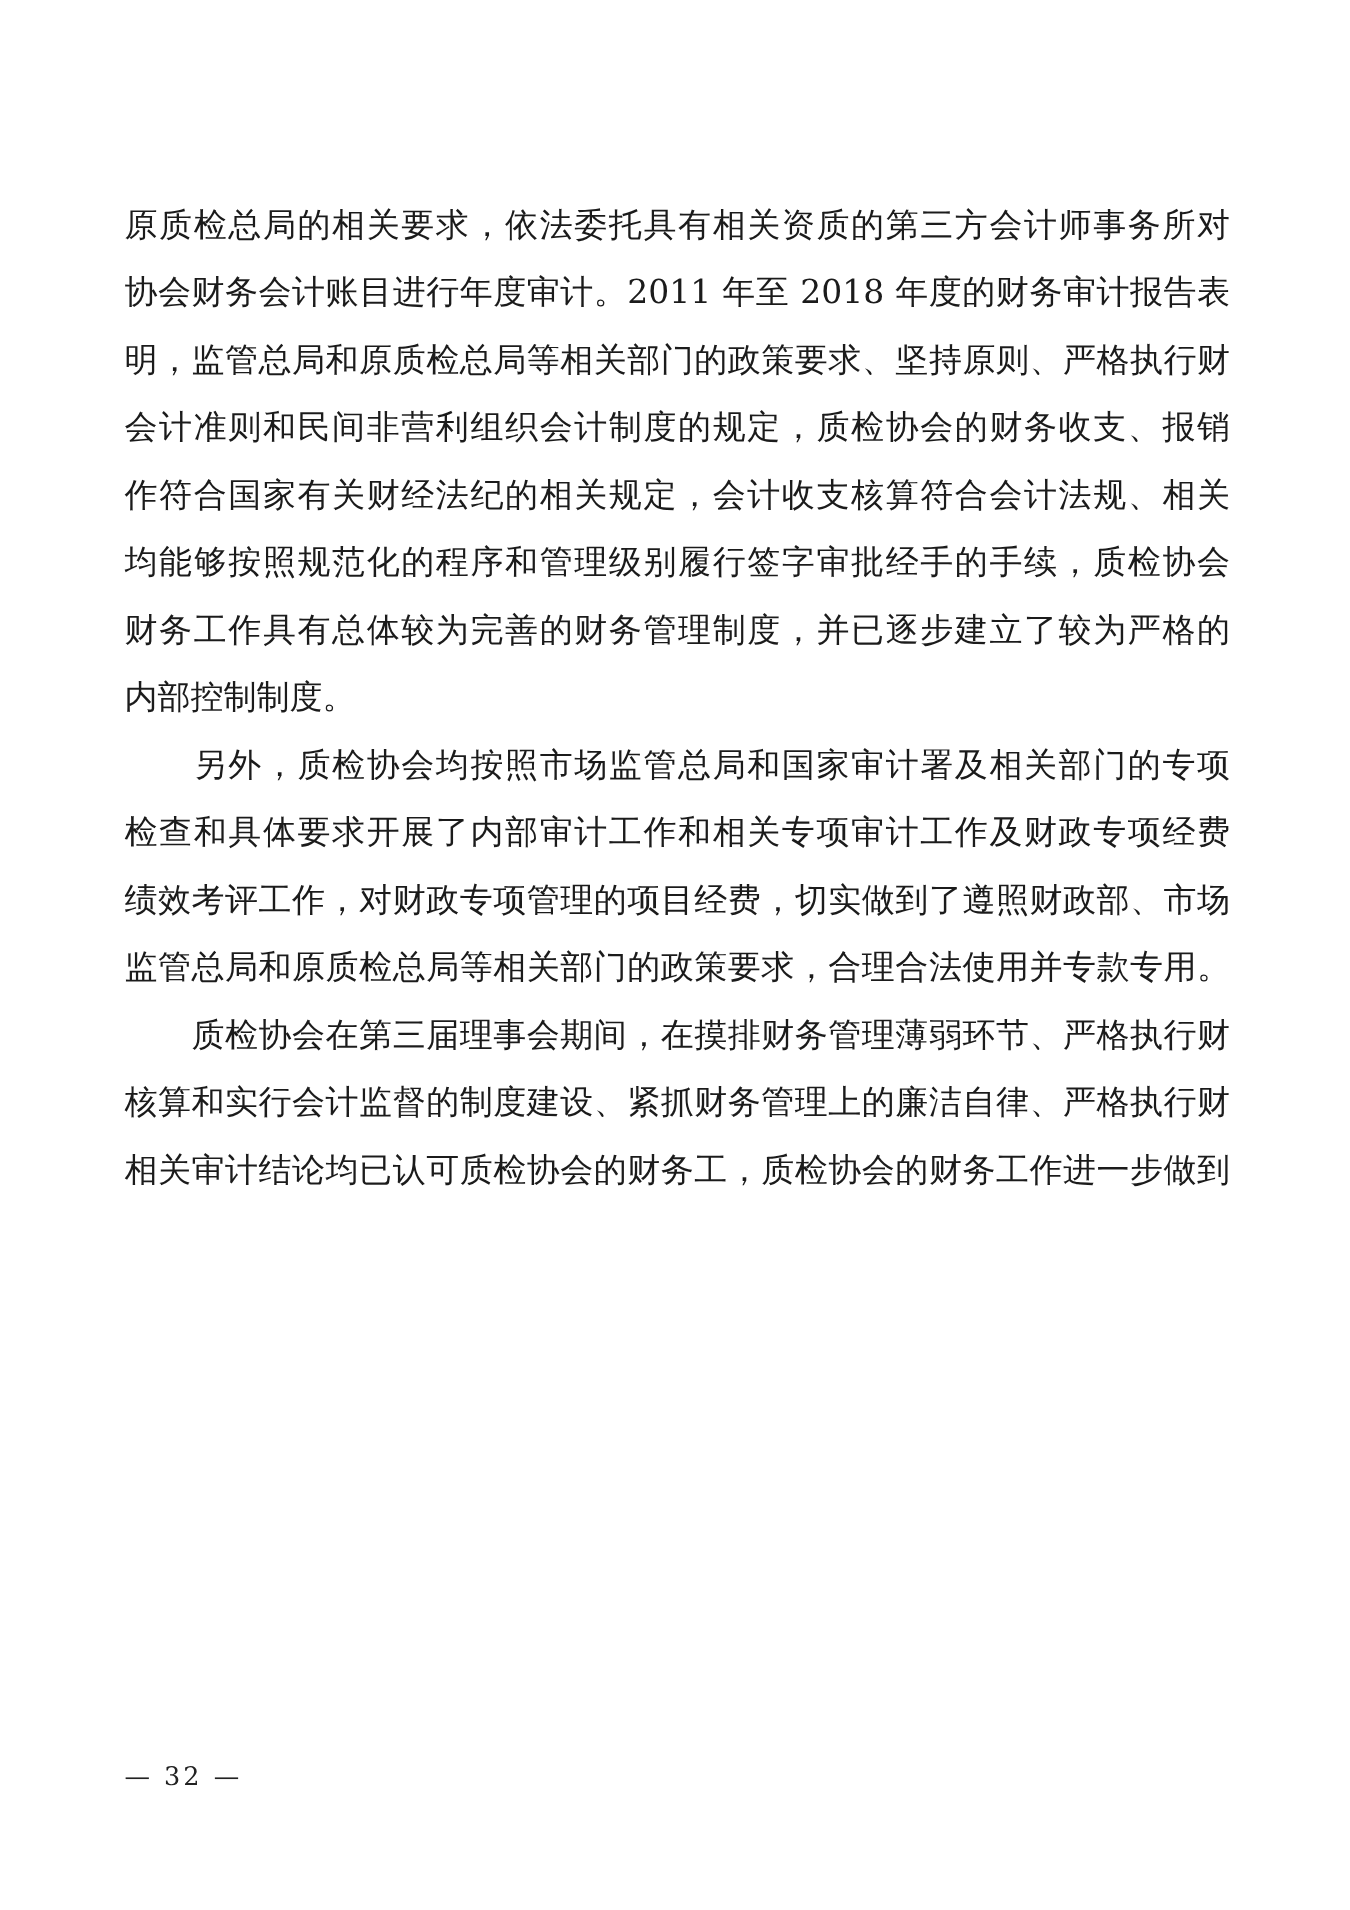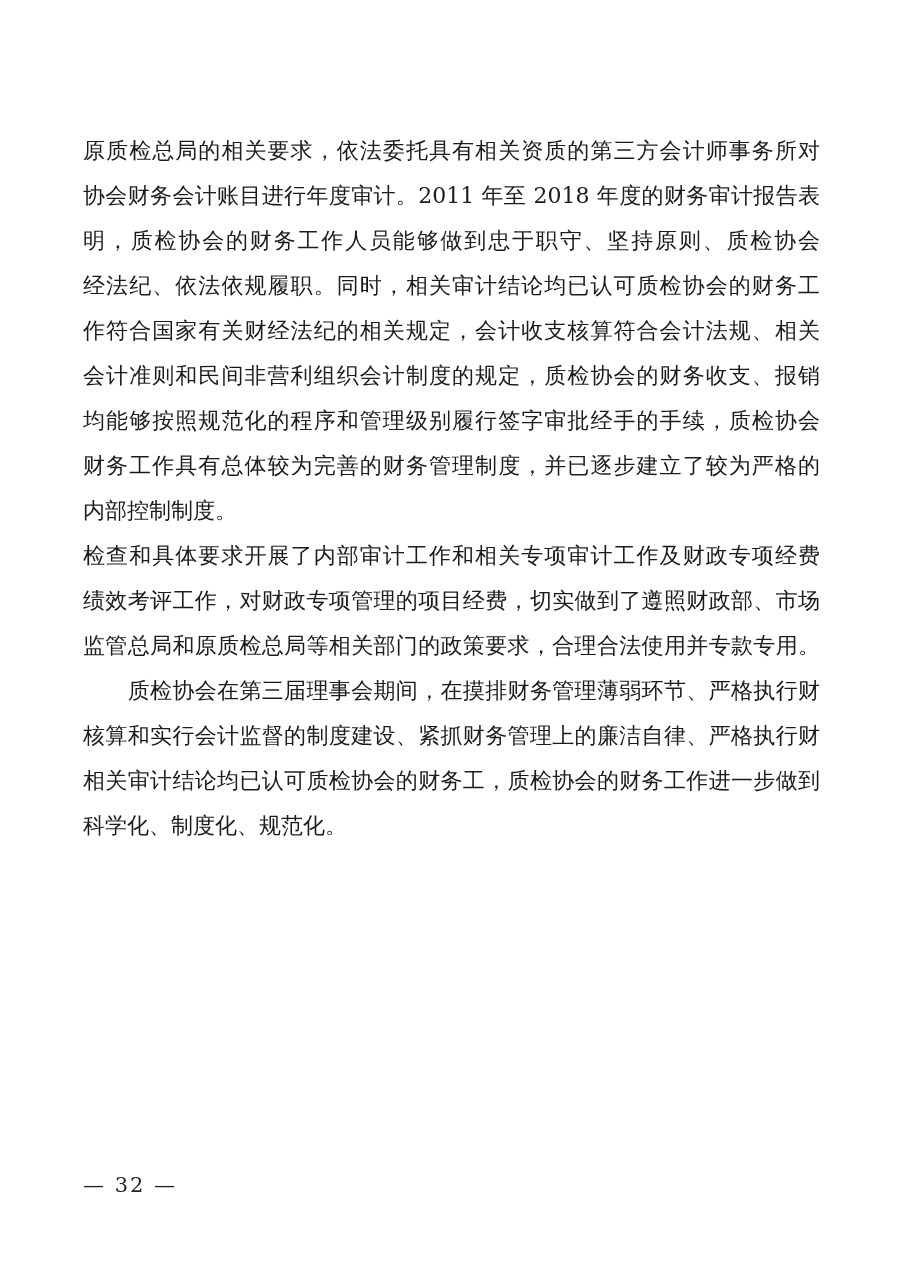--- a/index.html
+++ b/index.html
@@ -42,55 +42,54 @@
     overflow: hidden;
   }
   .line.short {
     text-align: left;
     text-align-last: left;
   }
   .pagenum {
     position: absolute;
     left: 83px;
     top: 1143px;
-    font-size: 21px;
+    font-size: 17px;
     line-height: 45px;
     letter-spacing: 2px;
     color: #222222;
   }
 </style>
 </head>
 <body>
 
 <div class="page">
 
   <div class="doc">
 
     <div class="para">
       <div class="line">原质检总局的相关要求，依法委托具有相关资质的第三方会计师事务所对</div>
       <div class="line">协会财务会计账目进行年度审计。2011 年至 2018 年度的财务审计报告表</div>
-      <div class="line">明，质检协会的财务工作人员能够做到忠于职守、坚持原则、质检协会</div>
-      <div class="line">经法纪、依法依规履职。同时，相关审计结论均已认可质检协会的财务工</div>
+      <div class="line">明，监管总局和原质检总局等相关部门的政策要求、坚持原则、严格执行财</div>
+      <div class="line">会计准则和民间非营利组织会计制度的规定，质检协会的财务收支、报销</div>
       <div class="line">作符合国家有关财经法纪的相关规定，会计收支核算符合会计法规、相关</div>
-      <div class="line">会计准则和民间非营利组织会计制度的规定，质检协会的财务收支、报销</div>
       <div class="line">均能够按照规范化的程序和管理级别履行签字审批经手的手续，质检协会</div>
       <div class="line">财务工作具有总体较为完善的财务管理制度，并已逐步建立了较为严格的</div>
       <div class="line short">内部控制制度。</div>
     </div>
 
     <div class="para">
+      <div class="line">　　另外，质检协会均按照市场监管总局和国家审计署及相关部门的专项</div>
       <div class="line">检查和具体要求开展了内部审计工作和相关专项审计工作及财政专项经费</div>
       <div class="line">绩效考评工作，对财政专项管理的项目经费，切实做到了遵照财政部、市场</div>
       <div class="line">监管总局和原质检总局等相关部门的政策要求，合理合法使用并专款专用。</div>
     </div>
 
     <div class="para">
       <div class="line">　　质检协会在第三届理事会期间，在摸排财务管理薄弱环节、严格执行财</div>
       <div class="line">核算和实行会计监督的制度建设、紧抓财务管理上的廉洁自律、严格执行财</div>
       <div class="line">相关审计结论均已认可质检协会的财务工，质检协会的财务工作进一步做到了</div>
-      <div class="line short">科学化、制度化、规范化。</div>
     </div>
 
   </div>
 
   <div class="pagenum">— 32 —</div>
 
 </div>
 
 </body></html>

